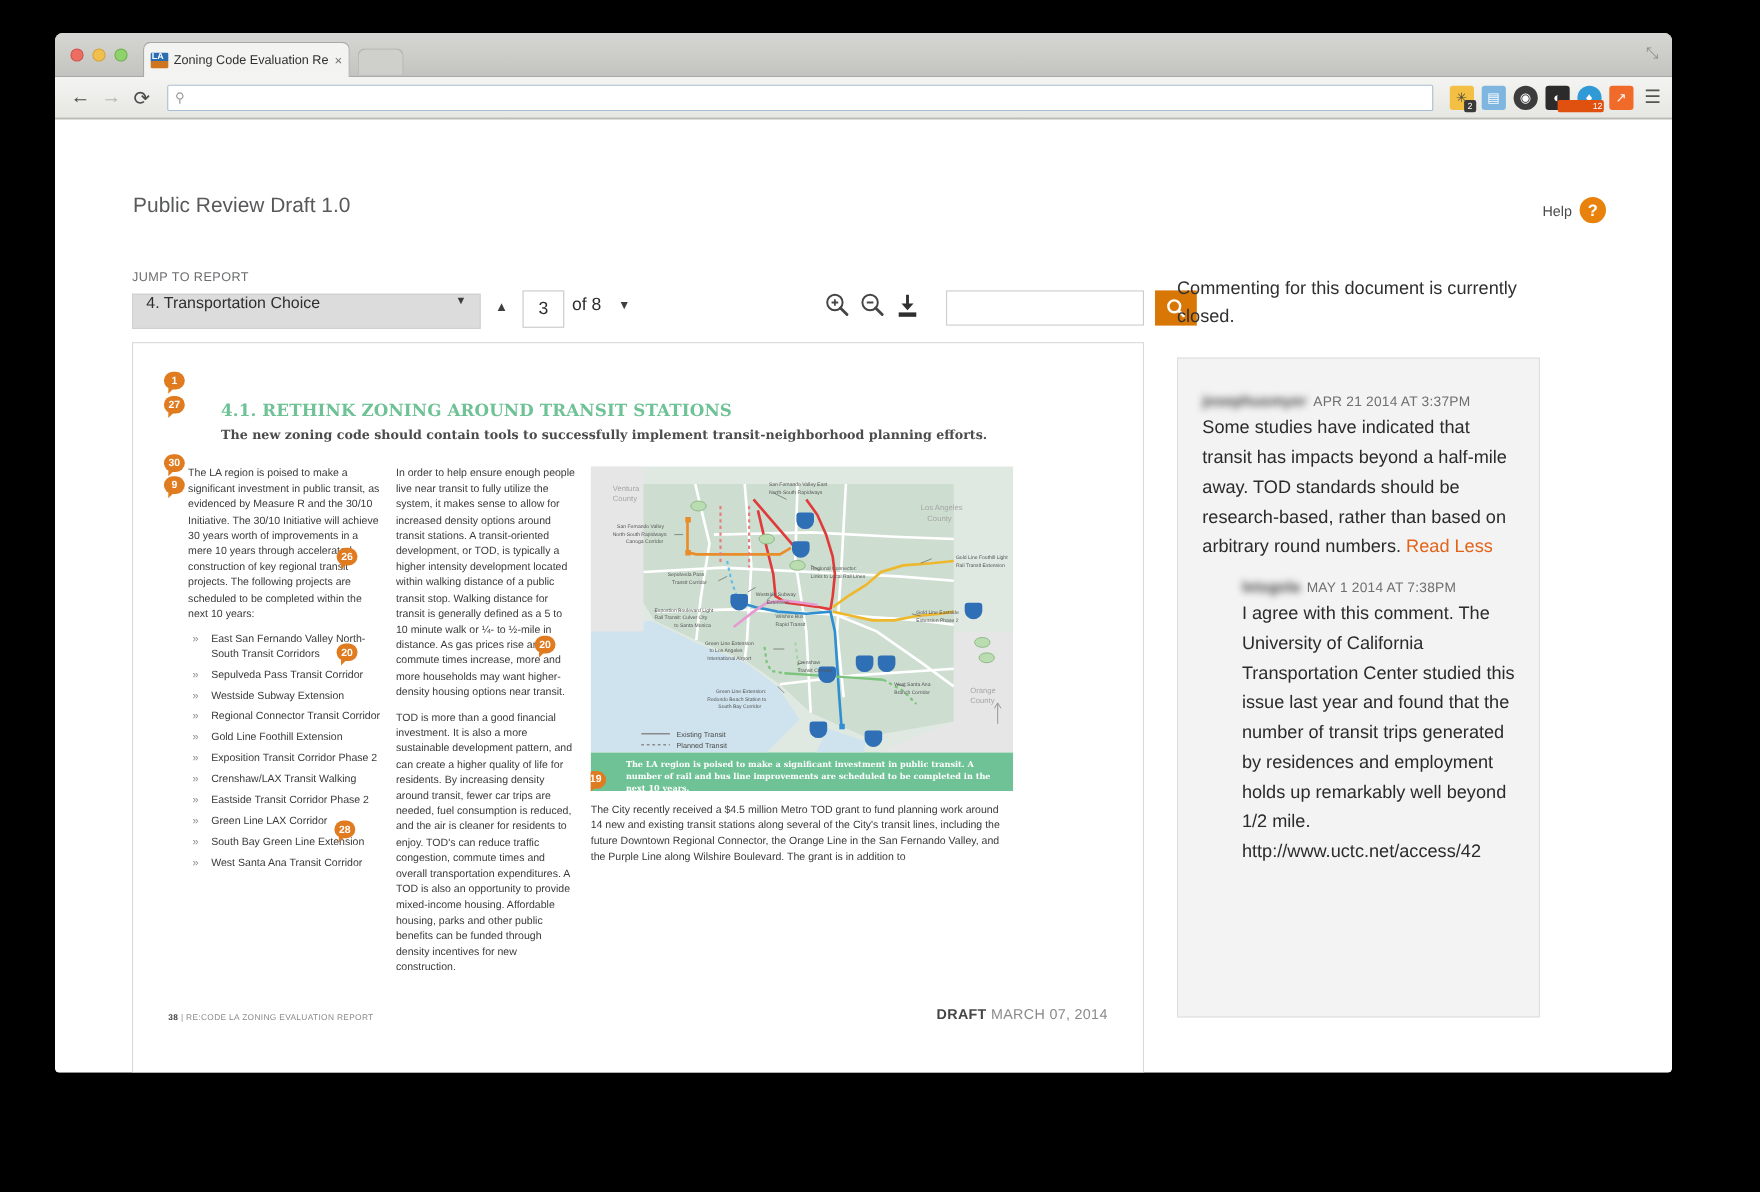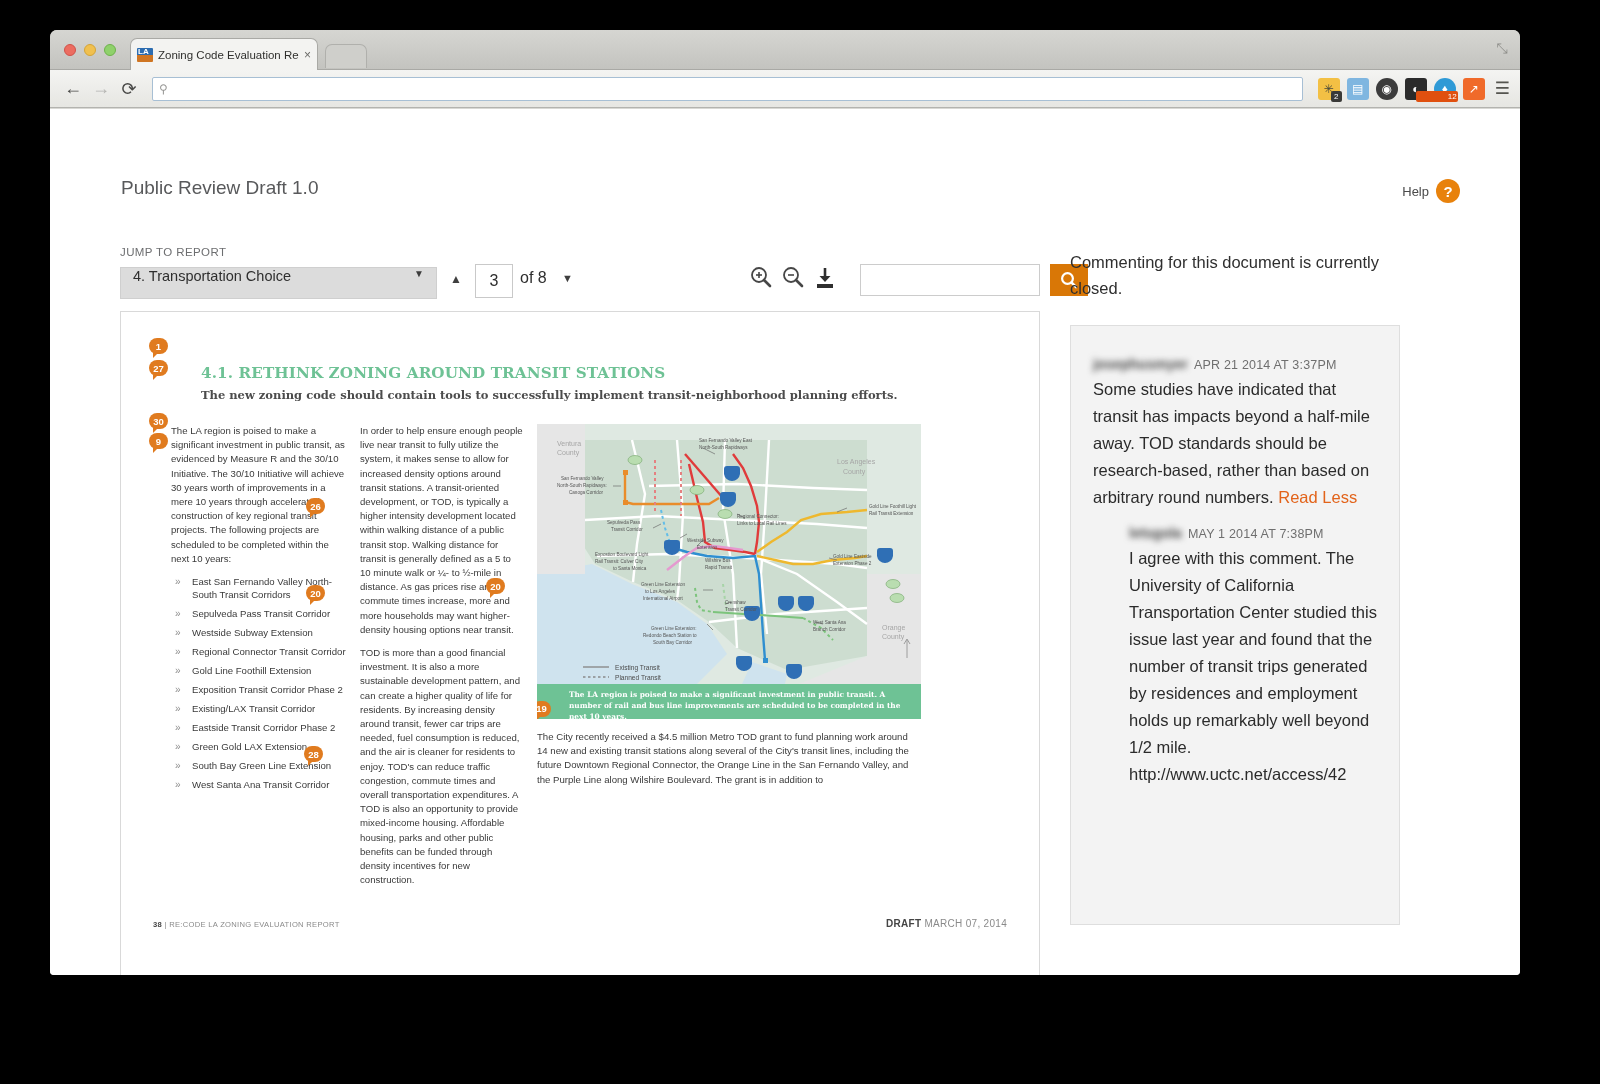--- a/index.html
+++ b/index.html
@@ -265,21 +265,21 @@
   }
 
   
   #docfoot-left {
     position: absolute; left: 32px; bottom: 46px;
     font-size: 7.6px; color: #8a8a8a; letter-spacing: .3px;
   }
   #docfoot-left b { color: #454545; }
   #docfoot-right {
     position: absolute; right: 32px; bottom: 46px;
-    font-size: 10px; color: #8a8a8a; letter-spacing: .3px; margin-top: 44px;
+    font-size: 13px; color: #8a8a8a; letter-spacing: .3px; margin-top: 44px;
   }
   #docfoot-right b { color: #454545; }
 
   
   #rail { position: absolute; left: 1020px; top: 140px; width: 330px; }
   #closed-note { font-size: 16.5px; color: #2f2f2f; line-height: 26px; }
   #login-line { font-size: 16.5px; color: #2f2f2f; line-height: 26px; margin-top: 1px; }
   .link-orange { color: #e2631a; }
   #comments-panel {
     margin-top: 24px;
@@ -410,23 +410,23 @@
 
           <div class="col" id="col1">
             <p>The LA region is poised to make a significant investment in public transit, as evidenced by Measure R and the 30/10 Initiative. The 30/10 Initiative will achieve 30 years worth of improvements in a mere 10 years through accelerated construction of key regional transit projects. The following projects are scheduled to be completed within the next 10 years:</p>
             <ul class="bullets">
               <li>East San Fernando Valley North-South Transit Corridors</li>
               <li>Sepulveda Pass Transit Corridor</li>
               <li>Westside Subway Extension</li>
               <li>Regional Connector Transit Corridor</li>
               <li>Gold Line Foothill Extension</li>
               <li>Exposition Transit Corridor Phase 2</li>
-              <li>Existing/LAX Transit Corridor</li>
+              <li>Crenshaw/LAX Transit Walking</li>
               <li>Eastside Transit Corridor Phase 2</li>
-              <li>Green Gold LAX Extension</li>
+              <li>Green Line LAX Corridor</li>
               <li>South Bay Green Line Extension</li>
               <li>West Santa Ana Transit Corridor</li>
             </ul>
           </div>
 
           <div class="col" id="col2">
             <p>In order to help ensure enough people live near transit to fully utilize the system, it makes sense to allow for increased density options around transit stations. A transit-oriented development, or TOD, is typically a higher intensity development located within walking distance of a public transit stop. Walking distance for transit is generally defined as a 5 to 10 minute walk or ¼- to ½-mile in distance. As gas prices rise and commute times increase, more and more households may want higher-density housing options near transit.</p>
             <p>TOD is more than a good financial investment. It is also a more sustainable development pattern, and can create a higher quality of life for residents. By increasing density around transit, fewer car trips are needed, fuel consumption is reduced, and the air is cleaner for residents to enjoy. TOD's can reduce traffic congestion, commute times and overall transportation expenditures. A TOD is also an opportunity to provide mixed-income housing. Affordable housing, parks and other public benefits can be funded through density incentives for new construction.</p>
           </div>
 

